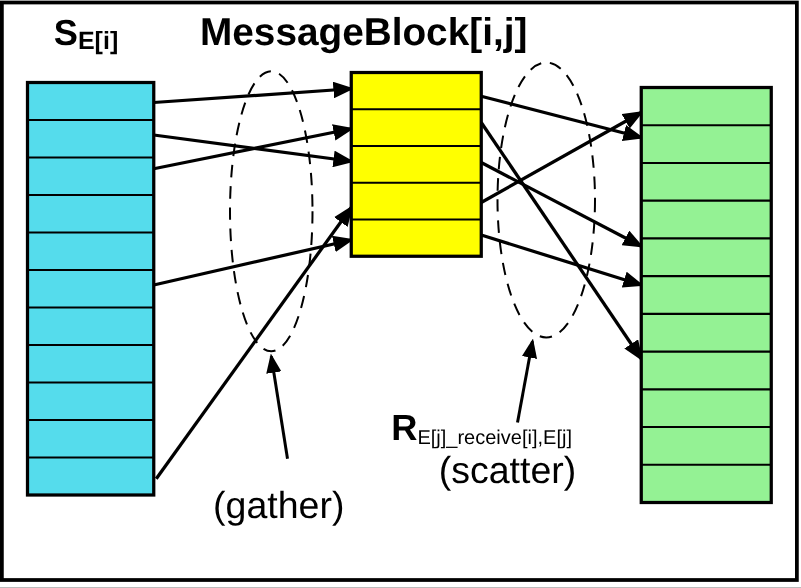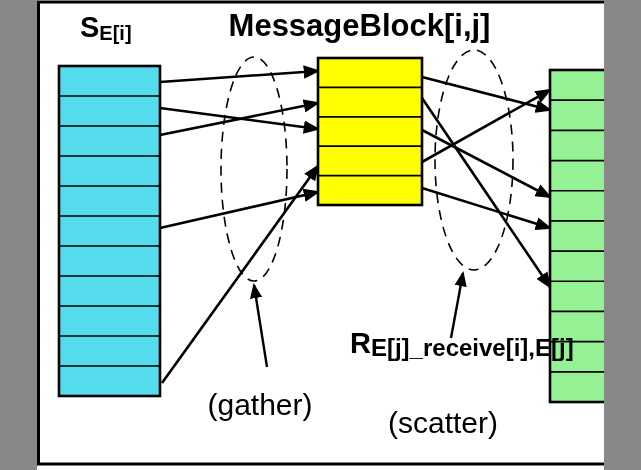--- a/index.html
+++ b/index.html
@@ -1,28 +1,28 @@
 <!DOCTYPE html>
 <html><head>
 <meta charset="utf-8">
 <style>
   html,body{margin:0;padding:0;background:#888;}
   #stage{
-    position:relative;width:567px;height:470px;margin:0 auto;
+    position:relative;width:641px;height:470px;margin:0 auto;
     background:#ffffff;overflow:hidden;
     font-family:"Liberation Sans", sans-serif;
     -webkit-font-smoothing:antialiased;
   }
   #diagram-svg{position:absolute;left:0;top:0;}
   .txt{position:absolute;line-height:1;color:#000;white-space:nowrap;}
   .hdr{font-weight:bold;font-size:29px;}
   .hdr .sub{font-size:20px;font-weight:bold;vertical-align:-3px;letter-spacing:0px;}
-  .center-hdr{font-weight:bold;font-size:31px;text-align:center;}
+  .center-hdr{font-weight:bold;font-size:31px;}
   .rlabel{font-weight:bold;font-size:29px;}
-  .rlabel .sub{font-size:24px;font-weight:bold;vertical-align:-3px;}
+  .rlabel .sub{font-size:16px;font-weight:normal;vertical-align:-3px;}
   .caption{font-size:30px;font-weight:normal;text-align:center;}
 </style>
 </head>
 <body>
 
 <div id="stage">
 
   <svg id="diagram-svg" width="641" height="470">
       <defs>
         <marker id="ah" viewBox="0 0 10 8" refX="8.6" refY="4" markerWidth="6.4" markerHeight="5.2" orient="auto">
@@ -76,14 +76,14 @@
   <div class="txt hdr" style="left:43px;top:13px;"><span>S</span><span class="sub">E[i]</span></div>
 
   <div class="txt center-hdr" style="left:160px;top:10px;width:325px;">MessageBlock[i,j]</div>
 
 
 
   <div class="txt caption" style="left:123px;top:390px;width:200px;">(gather)</div>
 
   <div class="txt rlabel" style="left:313px;top:329px;"><span>R</span><span class="sub">E[j]_receive[i],E[j]</span></div>
 
-  <div class="txt caption" style="left:306px;top:362px;width:200px;margin-top:46px;">(scatter)</div>
+  <div class="txt caption" style="left:306px;top:362px;width:200px;">(scatter)</div>
 </div>
 
 </body></html>

